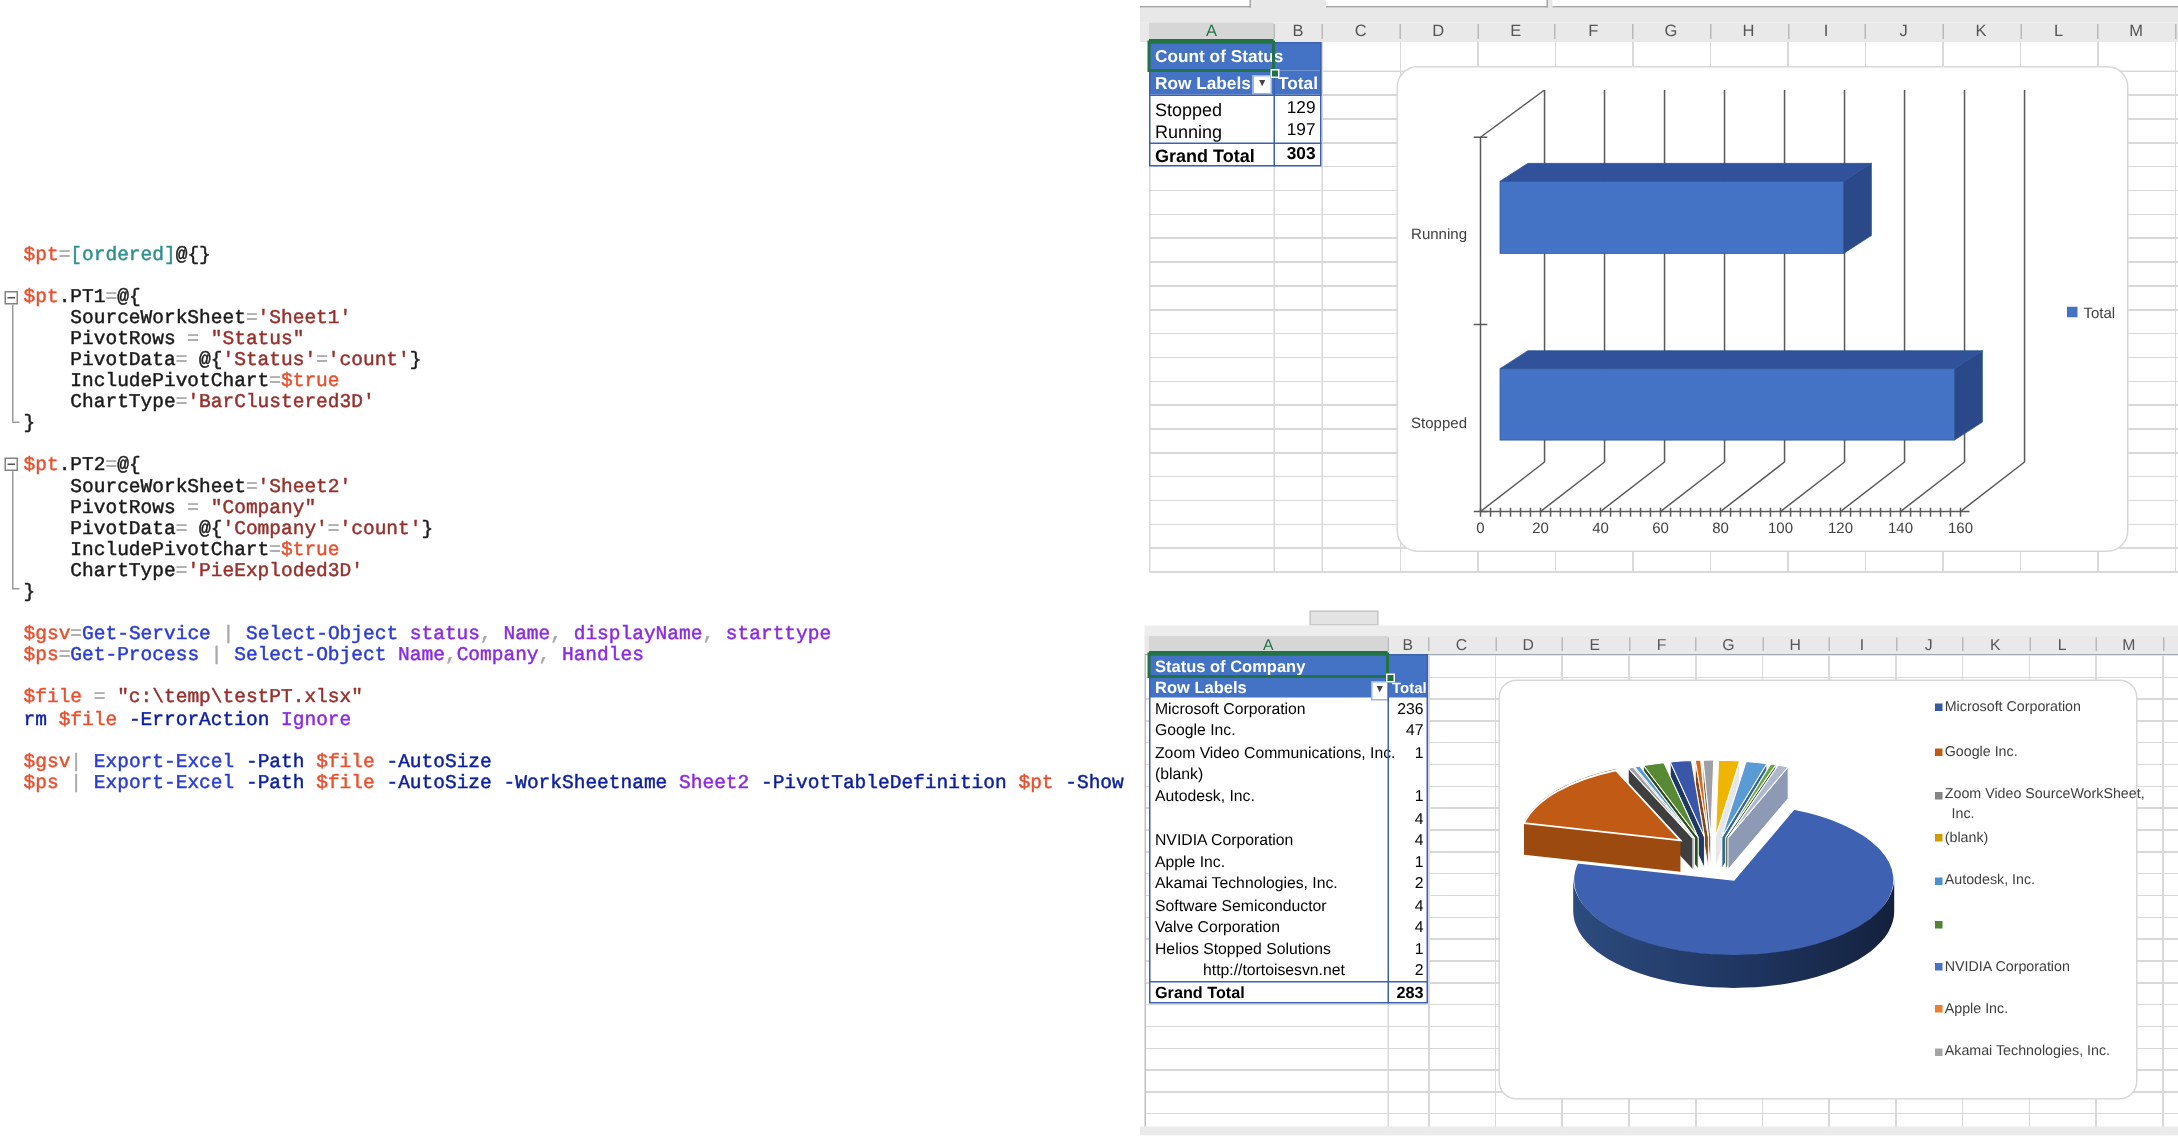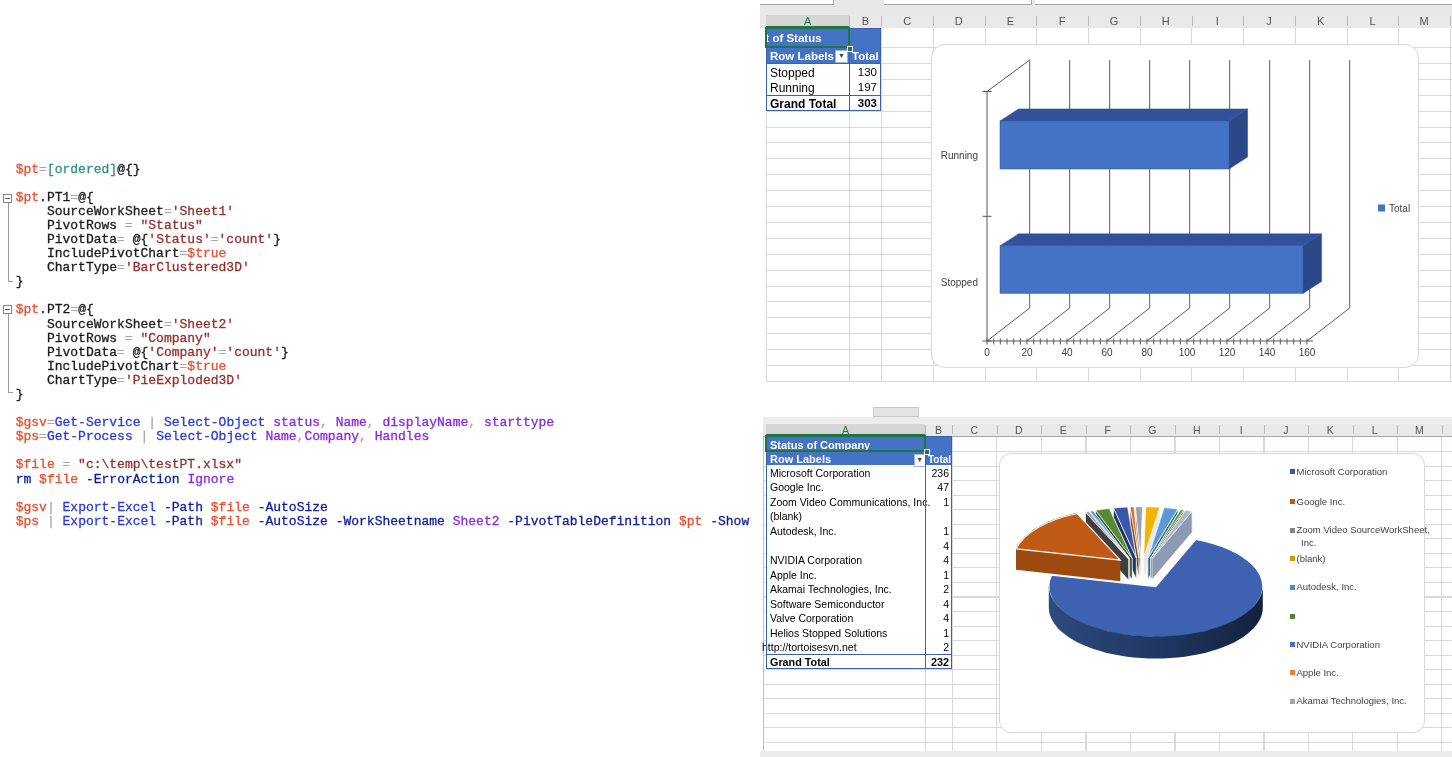--- a/index.html
+++ b/index.html
@@ -52,26 +52,26 @@
     <div style="position:absolute;left:1450.0000000000005px;top:16px;width:1px;height:10px;background:#b9b9b9"></div>
     <div style="position:absolute;left:760px;top:28px;width:692px;height:362px;background:#fff"></div>
     <div style="position:absolute;left:766px;top:47.4px;width:686px;height:335px;background:repeating-linear-gradient(to bottom,#d9d9d9 0 1px,transparent 1px 15.9px)"></div>
     <div style="position:absolute;left:765.5px;top:28px;width:1px;height:354px;background:#d9d9d9"></div>
     <div style="position:absolute;left:849px;top:28px;width:1px;height:354px;background:#d9d9d9"></div>
     <div style="position:absolute;left:881px;top:28px;width:1px;height:354px;background:#d9d9d9"></div>
     <div style="position:absolute;left:933px;top:28px;width:519px;height:354px;background:repeating-linear-gradient(to right,#d9d9d9 0 1px,transparent 1px 51.7px)"></div>
     <div style="position:absolute;left:766px;top:28px;width:115.3px;height:83px;background:#fff"></div>
     <div style="position:absolute;left:766px;top:28px;width:115.3px;height:19.4px;background:#4472c4"></div>
     <div style="position:absolute;left:766px;top:47.4px;width:115.3px;height:15.9px;background:#4472c4"></div>
-    <div style="position:absolute;left:736px;top:31.5px;color:#fff;font:bold 11.5px 'Liberation Sans',sans-serif">Count of Status</div>
+    <div style="position:absolute;left:770px;top:31.5px;color:#fff;font:bold 11.5px 'Liberation Sans',sans-serif">Count of Status</div>
     <div style="position:absolute;left:770px;top:50px;color:#fff;font:bold 11.5px 'Liberation Sans',sans-serif">Row Labels</div>
     <div style="position:absolute;left:852px;top:50px;width:26px;text-align:right;color:#fff;font:bold 11.5px 'Liberation Sans',sans-serif">Total</div>
     <div style="position:absolute;left:835px;top:49.5px;width:11px;height:11px;background:#fff;border:1px solid #9db3d8;text-align:center;line-height:10px;font-size:7px;color:#444">▼</div>
     <div style="position:absolute;left:770px;top:65.5px;font:12px 'Liberation Sans',sans-serif;color:#000">Stopped</div>
-    <div style="position:absolute;left:850px;top:65.5px;width:27px;text-align:right;font:11.5px 'Liberation Sans',sans-serif;color:#000">130</div>
+    <div style="position:absolute;left:850px;top:65.5px;width:27px;text-align:right;font:11.5px 'Liberation Sans',sans-serif;color:#000">129</div>
     <div style="position:absolute;left:770px;top:81.4px;font:12px 'Liberation Sans',sans-serif;color:#000">Running</div>
     <div style="position:absolute;left:850px;top:81.4px;width:27px;text-align:right;font:11.5px 'Liberation Sans',sans-serif;color:#000">197</div>
     <div style="position:absolute;left:770px;top:97.3px;font:bold 12px 'Liberation Sans',sans-serif;color:#000">Grand Total</div>
     <div style="position:absolute;left:850px;top:97.3px;width:27px;text-align:right;font:bold 11.5px 'Liberation Sans',sans-serif;color:#000">303</div>
     <div style="position:absolute;left:766px;top:28px;width:115.3px;height:83px;border:1px solid #3b61ae;box-sizing:border-box;pointer-events:none"></div>
     <div style="position:absolute;left:849px;top:28px;width:1px;height:83px;background:#3b61ae"></div>
     <div style="position:absolute;left:766px;top:63.3px;width:115.3px;height:1px;background:#3b61ae"></div>
     <div style="position:absolute;left:766px;top:95.1px;width:115.3px;height:1px;background:#3b61ae"></div>
     <div style="position:absolute;left:765px;top:27px;width:85px;height:21px;border:2px solid #217346;box-sizing:border-box"></div>
     <div style="position:absolute;left:847px;top:45.5px;width:4px;height:4px;background:#217346;border:1px solid #fff"></div>
@@ -229,24 +229,24 @@
     <div style="position:absolute;left:770px;top:568.6499999999999px;font:10.5px 'Liberation Sans',sans-serif;color:#000;white-space:nowrap">Apple Inc.</div>
     <div style="position:absolute;left:922px;top:568.6499999999999px;width:27px;text-align:right;font:10.5px 'Liberation Sans',sans-serif;color:#000">1</div>
     <div style="position:absolute;left:770px;top:583.1999999999998px;font:10.5px 'Liberation Sans',sans-serif;color:#000;white-space:nowrap">Akamai Technologies, Inc.</div>
     <div style="position:absolute;left:922px;top:583.1999999999998px;width:27px;text-align:right;font:10.5px 'Liberation Sans',sans-serif;color:#000">2</div>
     <div style="position:absolute;left:770px;top:597.7499999999998px;font:10.5px 'Liberation Sans',sans-serif;color:#000;white-space:nowrap">Software Semiconductor</div>
     <div style="position:absolute;left:922px;top:597.7499999999998px;width:27px;text-align:right;font:10.5px 'Liberation Sans',sans-serif;color:#000">4</div>
     <div style="position:absolute;left:770px;top:612.2999999999997px;font:10.5px 'Liberation Sans',sans-serif;color:#000;white-space:nowrap">Valve Corporation</div>
     <div style="position:absolute;left:922px;top:612.2999999999997px;width:27px;text-align:right;font:10.5px 'Liberation Sans',sans-serif;color:#000">4</div>
     <div style="position:absolute;left:770px;top:626.8499999999997px;font:10.5px 'Liberation Sans',sans-serif;color:#000;white-space:nowrap">Helios Stopped Solutions</div>
     <div style="position:absolute;left:922px;top:626.8499999999997px;width:27px;text-align:right;font:10.5px 'Liberation Sans',sans-serif;color:#000">1</div>
-    <div style="position:absolute;left:762px;top:641.3999999999996px;font:10.5px 'Liberation Sans',sans-serif;color:#000;white-space:nowrap">http://tortoisesvn.net</div>
+    <div style="position:absolute;left:802px;top:641.3999999999996px;font:10.5px 'Liberation Sans',sans-serif;color:#000;white-space:nowrap">http://tortoisesvn.net</div>
     <div style="position:absolute;left:922px;top:641.3999999999996px;width:27px;text-align:right;font:10.5px 'Liberation Sans',sans-serif;color:#000">2</div>
     <div style="position:absolute;left:770px;top:655.9px;font:bold 10.8px 'Liberation Sans',sans-serif;color:#000">Grand Total</div>
-    <div style="position:absolute;left:922px;top:655.9px;width:27px;text-align:right;font:bold 10.8px 'Liberation Sans',sans-serif;color:#000">232</div>
+    <div style="position:absolute;left:922px;top:655.9px;width:27px;text-align:right;font:bold 10.8px 'Liberation Sans',sans-serif;color:#000">283</div>
     <div style="position:absolute;left:766px;top:436px;width:186px;height:233px;border:1px solid #3b61ae;box-sizing:border-box;pointer-events:none"></div>
     <div style="position:absolute;left:924.5px;top:436px;width:1.5px;height:233px;background:#3b61ae"></div>
     <div style="position:absolute;left:766px;top:654.4px;width:186px;height:1px;background:#3b61ae"></div>
     <div style="position:absolute;left:765px;top:435px;width:161px;height:16.7px;border:2px solid #217346;box-sizing:border-box"></div>
     <div style="position:absolute;left:924px;top:449px;width:4px;height:4px;background:#217346;border:1px solid #fff"></div>
     <div style="position:absolute;left:760px;top:751px;width:692px;height:6px;background:#ebebeb"></div>
     <div style="position:absolute;left:999px;top:452.6px;width:426px;height:280px;background:#fff;border:1px solid #d7d7d7;border-radius:12px;box-sizing:border-box"></div>
     <svg width="426" height="280" viewBox="0 0 426 280" style="position:absolute;left:999px;top:452px">
       <polygon points="141.5,105.7 143.5,54.7 143.5,75.7 141.5,126.7" fill="#dfe2e6" stroke="#ffffff" stroke-width="0.6"></polygon>
       <polygon points="141.5,105.7 136.4,54.8 136.4,75.8 141.5,126.7" fill="#6e6e6e" stroke="#ffffff" stroke-width="0.6"></polygon>

